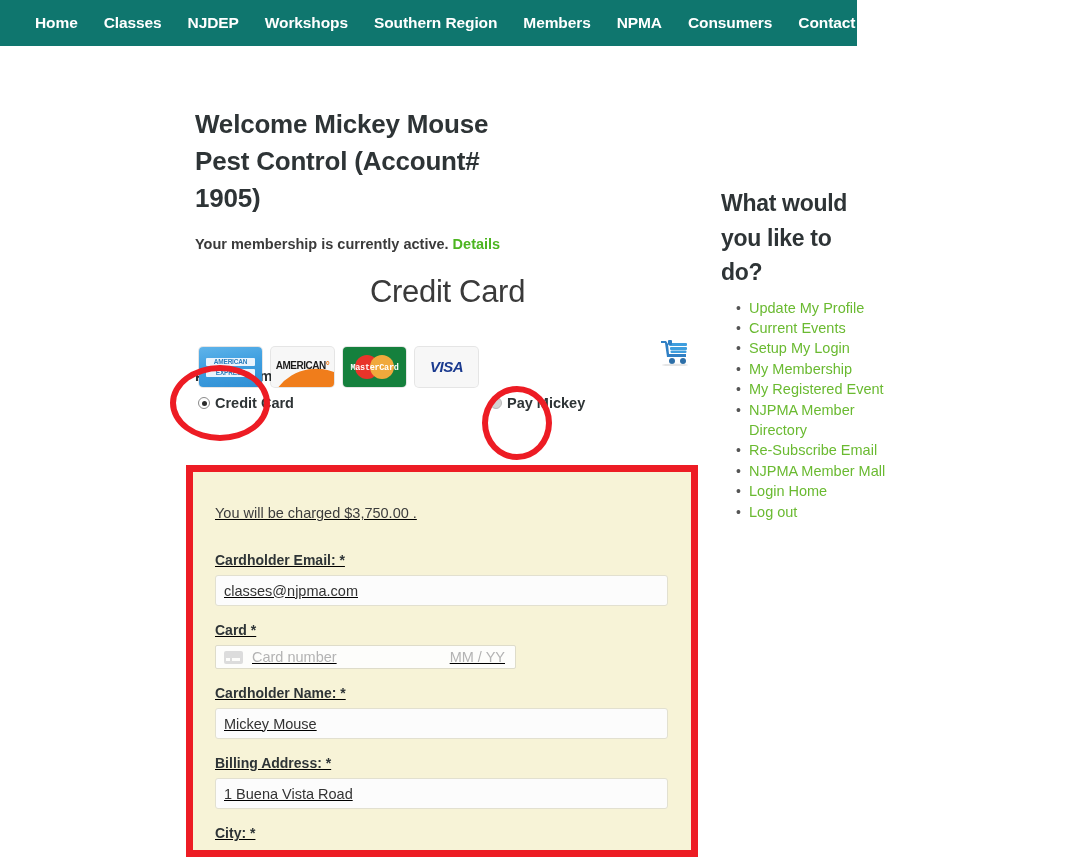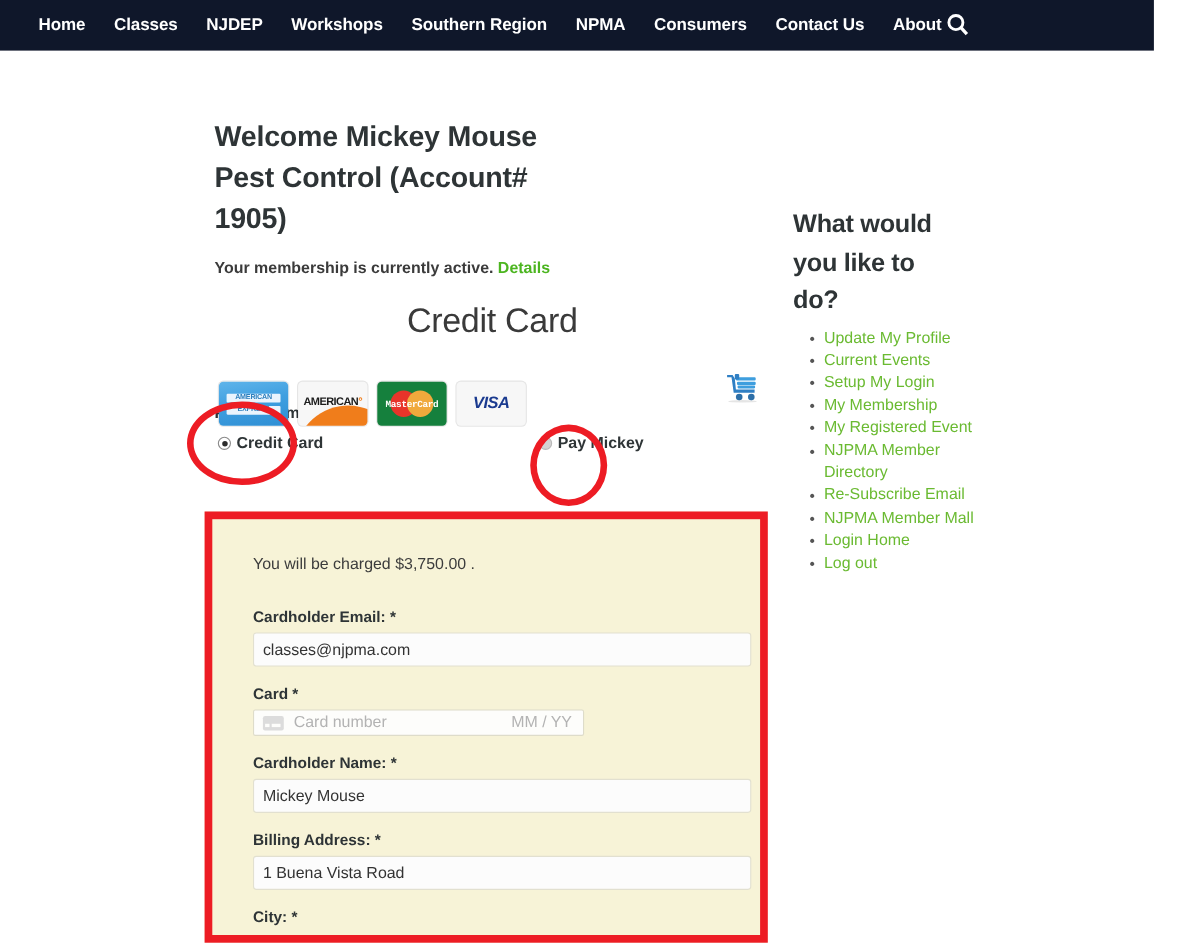--- a/index.html
+++ b/index.html
@@ -7,22 +7,22 @@
     margin: 0; padding: 0;
     width: 1073px; height: 857px;
     overflow: hidden;
     background: #ffffff;
     font-family: "Liberation Sans", sans-serif;
   }
 
   
   .navbar {
     position: absolute; left: 0; top: 0;
-    width: 1049px; height: 46px;
-    background: #0f172a;
+    width: 857px; height: 46px;
+    background: #0f766e;
     display: flex;
     align-items: center;
     white-space: nowrap;
   }
   .nav-item {
     color: #ffffff;
     font-size: 15.5px;
     font-weight: bold;
     letter-spacing: -0.1px;
     padding: 0 13px;
@@ -207,21 +207,21 @@
 
   
   .cc-form-wrap {
     position: absolute;
     left: 186px; top: 419px;
     width: 512px; height: 392px;
     border: 7px solid #ed1c24;
     background: #f7f3d7;
     overflow: hidden;
   }
-  .cc-form-inner { padding: 33px 29px 0 37px; }
+  .cc-form-inner { padding: 33px 29px 0 22px; text-decoration: underline; }
   .charge-line {
     font-size: 14.5px; color: #3c3c3c; margin-bottom: 31px;
   }
   .f-label {
     font-size: 14px; font-weight: bold; color: #2e3436;
     margin: 0 0 7px 0;
   }
   .f-input {
     display: block;
     width: 453px; height: 31px;
@@ -305,20 +305,21 @@
 </style>
 </head>
 <body>
 
 <div class="navbar">
   <div class="nav-item">Home</div>
   <div class="nav-item">Classes</div>
   <div class="nav-item">NJDEP</div>
   <div class="nav-item">Workshops</div>
   <div class="nav-item">Southern Region</div>
+  <div class="nav-item">Members</div>
   <div class="nav-item">NPMA</div>
   <div class="nav-item">Consumers</div>
   <div class="nav-item">Contact Us</div>
   <div class="nav-item" style="padding-right:4px">About</div>
   <div class="nav-search">
     <svg width="22" height="24" viewBox="0 0 22 24">
       <circle cx="9" cy="9.5" r="6.4" fill="none" stroke="#ffffff" stroke-width="2.6"></circle>
       <line x1="13.6" y1="14.2" x2="19" y2="20" stroke="#ffffff" stroke-width="3" stroke-linecap="butt"></line>
     </svg>
   </div>

